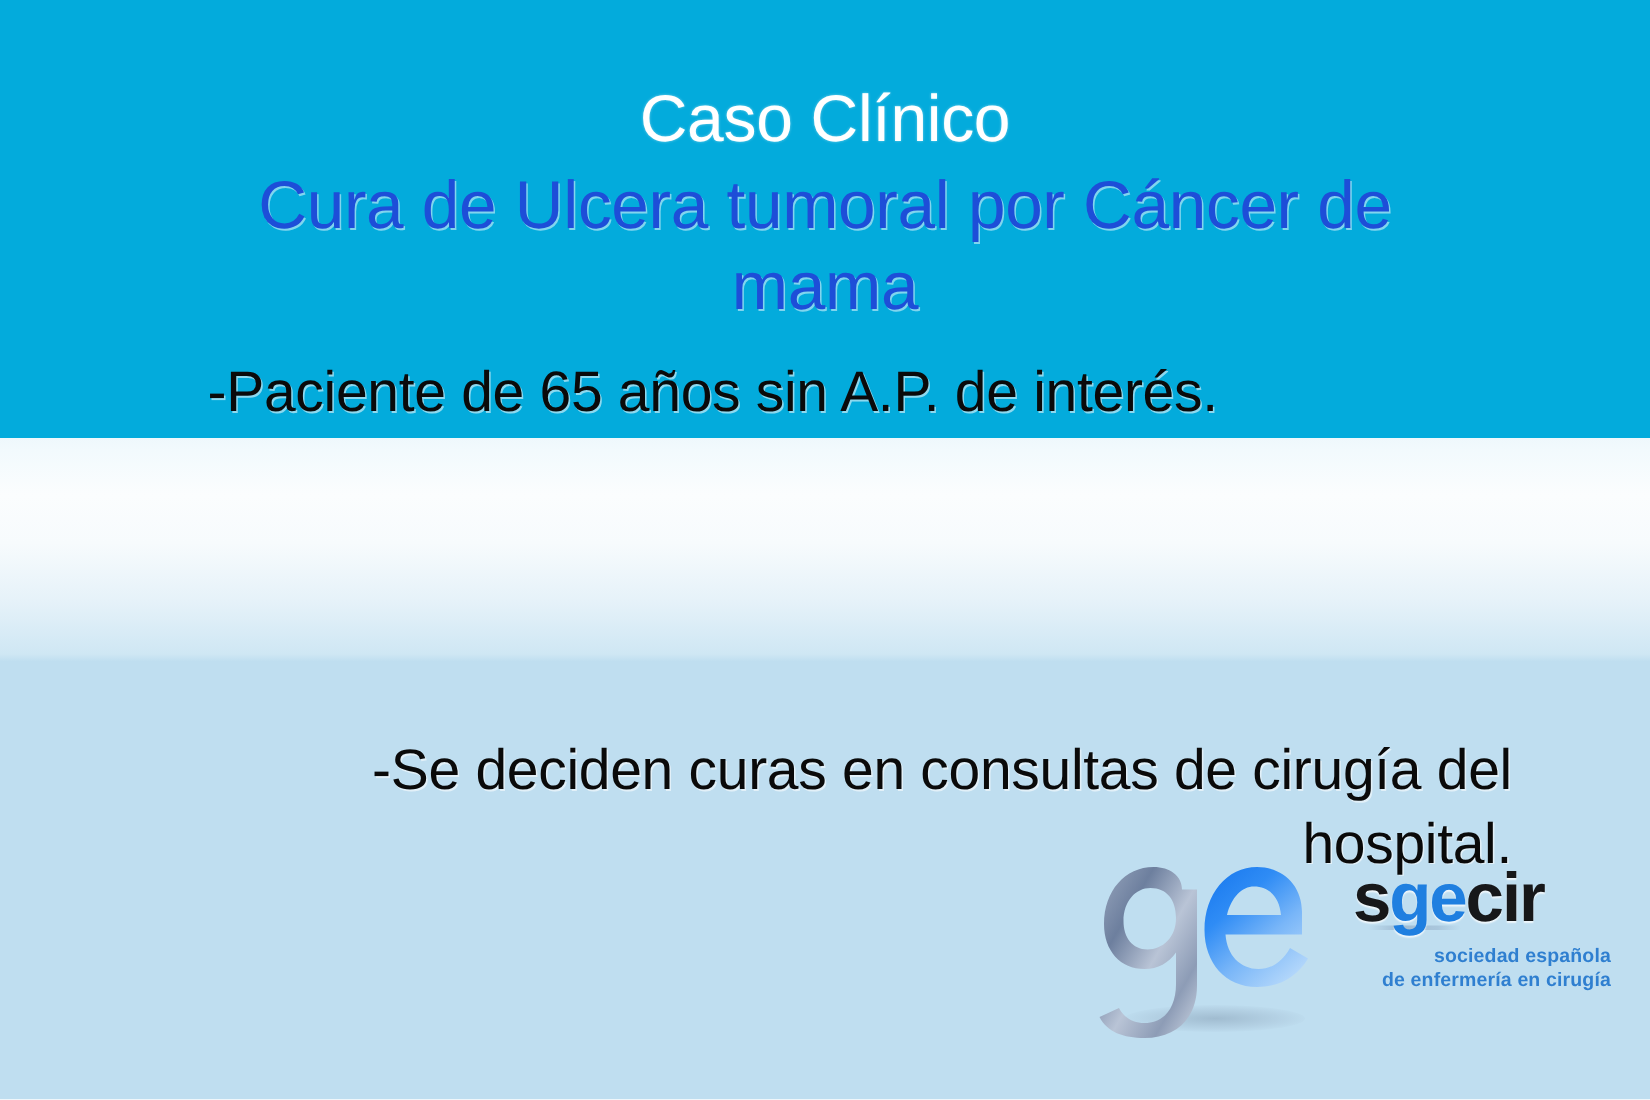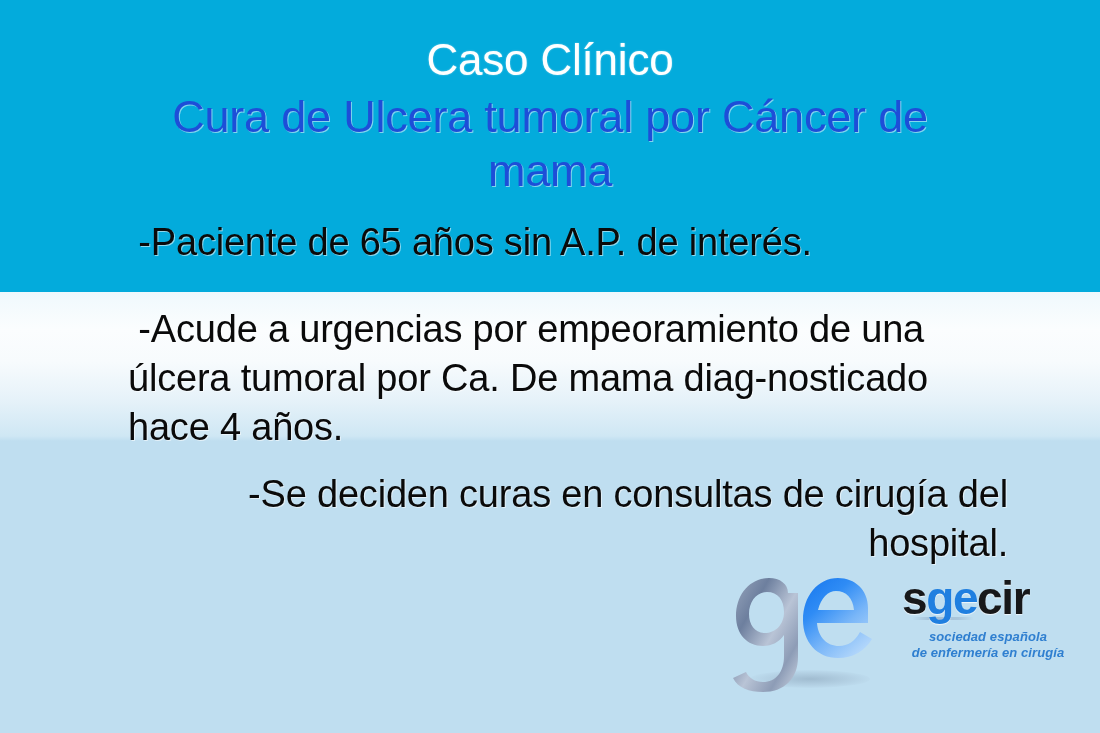--- a/index.html
+++ b/index.html
@@ -46,20 +46,21 @@
     top: 0;
     width: 100%;
     height: 292px;
     background: #03abdc;
   }
 
   
   .content {
     position: absolute;
     inset: 0;
+    margin-top: 20px;
   }
 
   .title-main,
   .title-sub,
   .para {
     margin: 0;
     font-weight: 400;
     letter-spacing: -0.2px;
   }
 
@@ -163,42 +164,40 @@
         rgba(120,145,175,0.30) 75%,
         rgba(150,170,195,0.0) 100%);
   }
   .logo-tagline {
     margin-top: 9px;
     font-size: 13px;
     line-height: 15.5px;
     font-weight: 700;
     color: #2f7fd0;
     letter-spacing: 0.1px;
-    text-align: center;
+    text-align: right;
     white-space: pre-line;
-    font-style: italic;
   }
 </style>
 </head>
 <body>
 
 <div class="slide">
 
   <div class="bg-base"></div>
   <div class="bg-top-band"></div>
 
   <div class="content">
 
     <h1 class="title-main">Caso Clínico</h1>
 
     <h2 class="title-sub">Cura de Ulcera tumoral por Cáncer de mama</h2>
 
     <p class="para para-1"> -Paciente de 65 años sin A.P. de interés.</p>
 
-    <p class="para para-2"> -Acude a urgencias por empeoramiento de una úlcera tumoral por Ca. De mama diag-nosticado hace 4 años.</p>
 
     <p class="para para-3"> -Se deciden curas en consultas de cirugía del hospital.</p>
   </div>
 
   <div class="logo">
 
     <div class="logo-shadow"></div>
 
     <svg class="logo-mark" viewBox="0 0 170 120" xmlns="http://www.w3.org/2000/svg">
       <defs>

